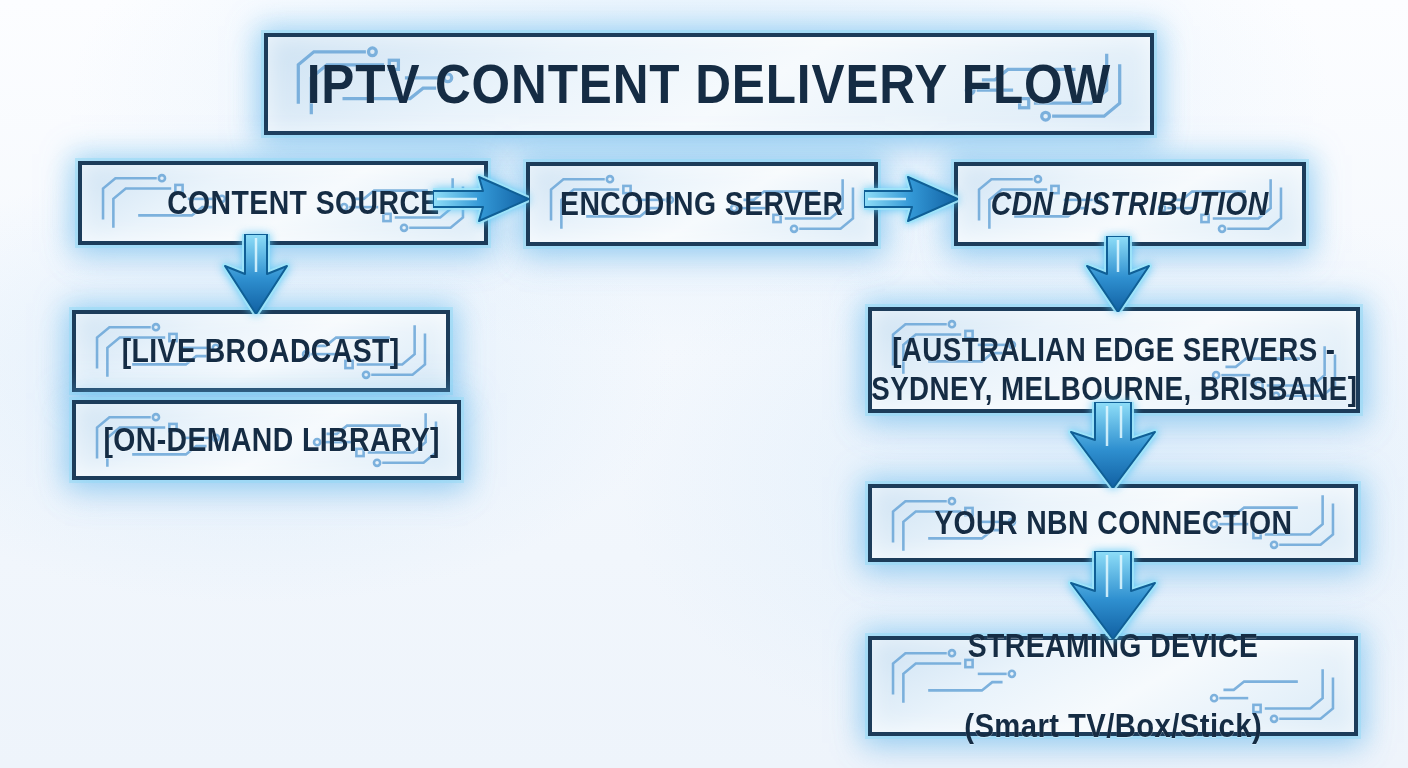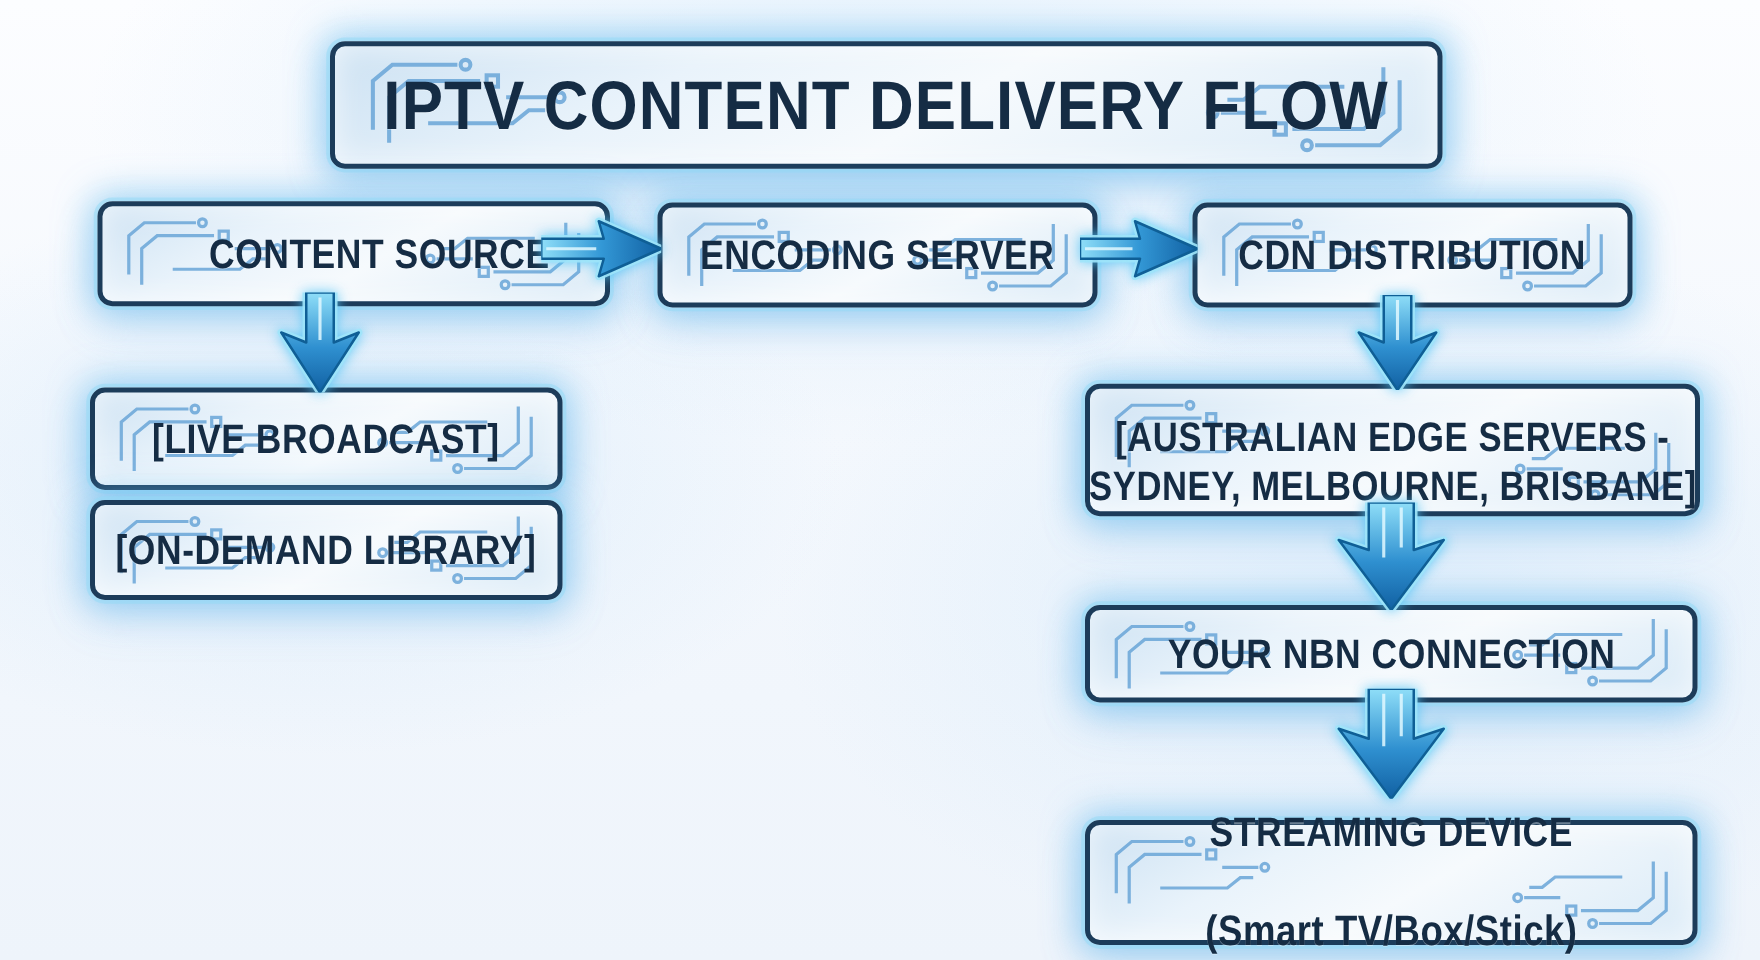--- a/index.html
+++ b/index.html
@@ -7,21 +7,21 @@
     position:relative;width:1408px;height:768px;overflow:hidden;
     font-family:"Liberation Sans",sans-serif;
     background:
       radial-gradient(ellipse 900px 380px at 700px 90px, rgba(205,230,250,.55), rgba(255,255,255,0) 70%),
       radial-gradient(ellipse 700px 420px at 1110px 480px, rgba(205,230,250,.5), rgba(255,255,255,0) 70%),
       radial-gradient(ellipse 600px 320px at 255px 380px, rgba(205,230,250,.5), rgba(255,255,255,0) 70%),
       linear-gradient(180deg,#fcfdff 0%,#f4f8fd 45%,#eef4fb 100%);
   }
   .box{
     position:absolute;z-index:2;
-    border:4px solid #1c3c5a;border-radius:12px;
+    border:4px solid #1c3c5a;border-radius:0;
     background:linear-gradient(150deg,#cde2f3 0%,#e9f3fb 30%,#f6fafd 55%,#d9eaf7 100%);
     box-shadow:
       0 0 0 3px rgba(150,218,246,.55),
       0 0 26px 7px rgba(100,185,238,.55),
       0 14px 34px rgba(120,180,230,.25),
       inset 0 0 24px rgba(255,255,255,.7);
     display:flex;flex-direction:column;align-items:center;justify-content:center;
   }
   .label{
     color:#152c44;font-weight:bold;letter-spacing:.5px;line-height:1.2;
@@ -120,21 +120,21 @@
         <circle cx="63" cy="6" r="3"></circle>
         <path d="M16 54 V26 L28 16 H72"></path>
         <rect x="76" y="12.5" width="7" height="7"></rect>
         <path d="M88 26 H116"></path>
         <circle cx="121" cy="26" r="3"></circle>
         <path d="M40 42 H92 L102 34 H112"></path>
       </svg>
     <div class="label">ENCODING SERVER</div>
   </div>
 
-  <div class="box" style="left:954px;top:162px;width:344px;height:76px;">
+  <div class="box" style="left:954px;top:162px;width:344px;height:76px;font-style:italic;">
     <svg class="deco tl" viewBox="0 0 130 60">
         <path d="M6 46 V16 L18 6 H58"></path>
         <circle cx="63" cy="6" r="3"></circle>
         <path d="M16 54 V26 L28 16 H72"></path>
         <rect x="76" y="12.5" width="7" height="7"></rect>
         <path d="M88 26 H116"></path>
         <circle cx="121" cy="26" r="3"></circle>
         <path d="M40 42 H92 L102 34 H112"></path>
       </svg>
     <svg class="deco br" viewBox="0 0 130 60">
@@ -164,21 +164,21 @@
         <circle cx="63" cy="6" r="3"></circle>
         <path d="M16 54 V26 L28 16 H72"></path>
         <rect x="76" y="12.5" width="7" height="7"></rect>
         <path d="M88 26 H116"></path>
         <circle cx="121" cy="26" r="3"></circle>
         <path d="M40 42 H92 L102 34 H112"></path>
       </svg>
     <div class="label">[LIVE BROADCAST]</div>
   </div>
 
-  <div class="box" style="left:72px;top:400px;width:370px;height:72px;">
+  <div class="box" style="left:72px;top:400px;width:370px;height:72px;padding-left:11px;">
     <svg class="deco tl" viewBox="0 0 130 60">
         <path d="M6 46 V16 L18 6 H58"></path>
         <circle cx="63" cy="6" r="3"></circle>
         <path d="M16 54 V26 L28 16 H72"></path>
         <rect x="76" y="12.5" width="7" height="7"></rect>
         <path d="M88 26 H116"></path>
         <circle cx="121" cy="26" r="3"></circle>
         <path d="M40 42 H92 L102 34 H112"></path>
       </svg>
     <svg class="deco br" viewBox="0 0 130 60">
@@ -231,21 +231,21 @@
         <circle cx="63" cy="6" r="3"></circle>
         <path d="M16 54 V26 L28 16 H72"></path>
         <rect x="76" y="12.5" width="7" height="7"></rect>
         <path d="M88 26 H116"></path>
         <circle cx="121" cy="26" r="3"></circle>
         <path d="M40 42 H92 L102 34 H112"></path>
       </svg>
     <div class="label">YOUR NBN CONNECTION</div>
   </div>
 
-  <div class="box" style="left:868px;top:656px;width:482px;height:92px;gap:40px;">
+  <div class="box" style="left:868px;top:636px;width:482px;height:92px;gap:40px;">
     <svg class="deco tl" viewBox="0 0 130 60">
         <path d="M6 46 V16 L18 6 H58"></path>
         <circle cx="63" cy="6" r="3"></circle>
         <path d="M16 54 V26 L28 16 H72"></path>
         <rect x="76" y="12.5" width="7" height="7"></rect>
         <path d="M88 26 H116"></path>
         <circle cx="121" cy="26" r="3"></circle>
         <path d="M40 42 H92 L102 34 H112"></path>
       </svg>
     <svg class="deco br" viewBox="0 0 130 60">

